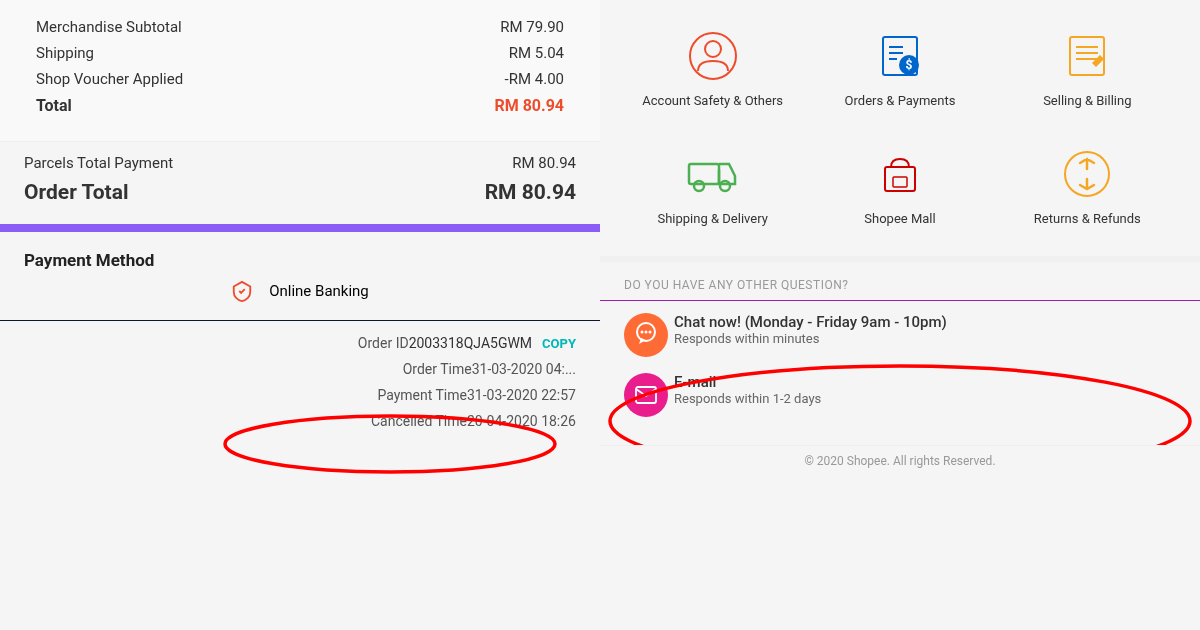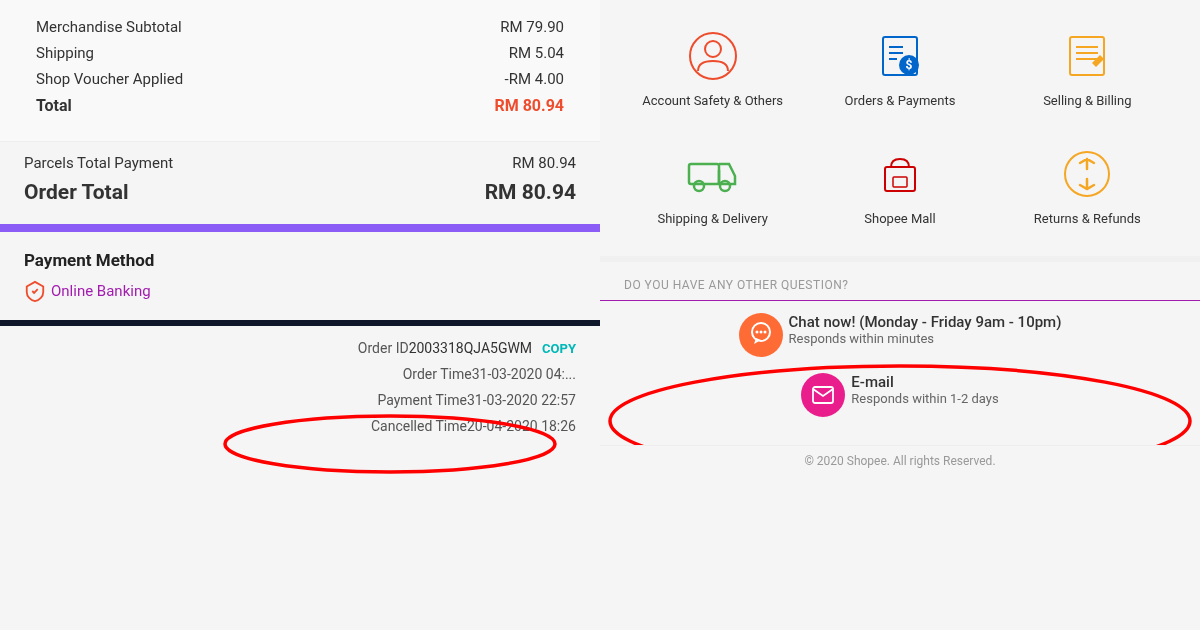--- a/index.html
+++ b/index.html
@@ -50,36 +50,37 @@
     }
 
     .parcels-row.order-total {
       font-weight: bold;
       font-size: 21px;
       gap: 36px;
     }
 
     .payment-section {
       padding: 18px 24px;
-      border-bottom: 6px solid #0f172a;
+      border-bottom: 1px solid #0f172a;
     }
 
     .payment-title {
       font-size: 17px;
       font-weight: bold;
       margin-bottom: 10px;
       color: #222;
     }
 
     .payment-method-row {
       display: flex;
       align-items: center;
-      gap: 5px;
+      gap: 16px;
       font-size: 15px;
-      color: #a21caf;
+      color: #000000;
+      justify-content: center;
     }
 
     .shield-icon {
       width: 22px;
       height: 22px;
       color: #ee4d2d;
     }
 
     .order-details-section {
       padding: 14px 24px;
@@ -160,21 +161,20 @@
       padding: 12px 24px;
       flex: 1;
       position: relative;
     }
 
     .contact-item {
       display: flex;
       align-items: flex-start;
       gap: 6px;
       margin-bottom: 16px;
-      justify-content: center;
     }
 
     .contact-icon {
       width: 44px;
       height: 44px;
       border-radius: 50%;
       display: flex;
       align-items: center;
       justify-content: center;
       flex-shrink: 0;

